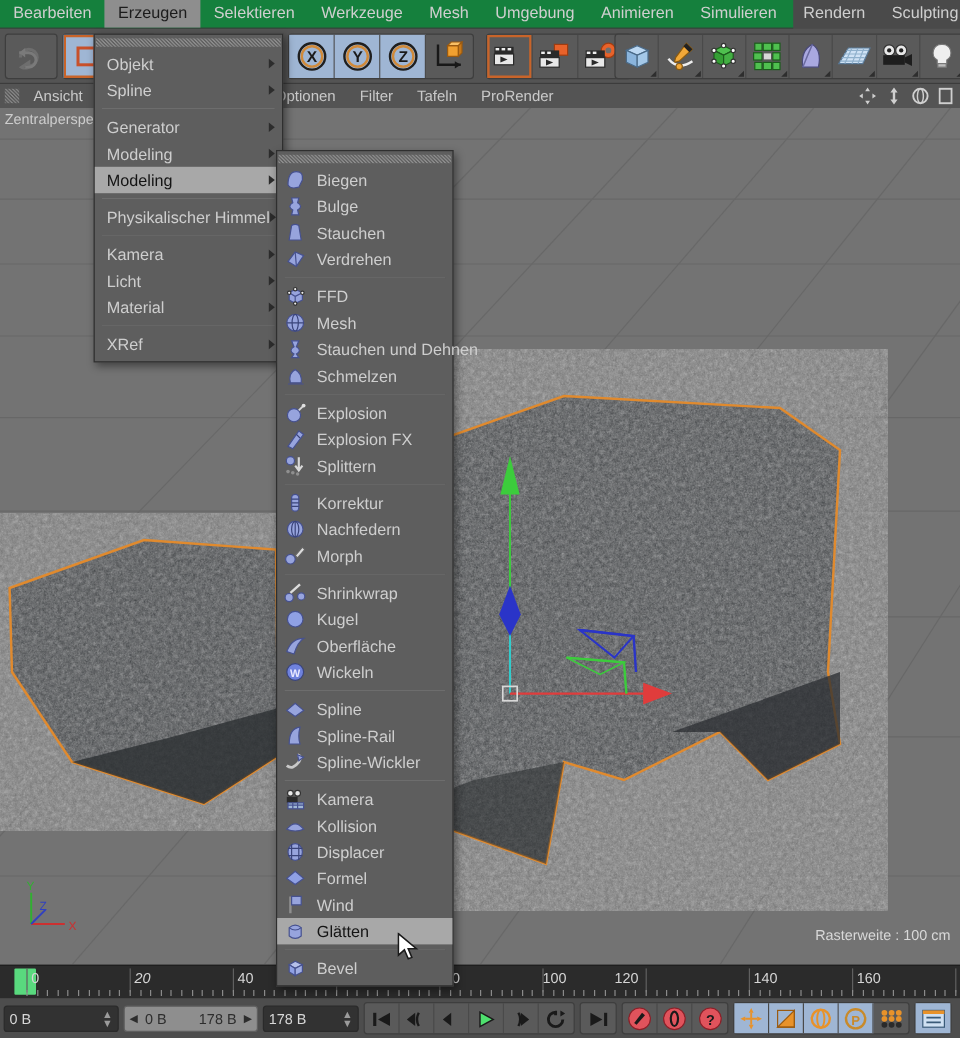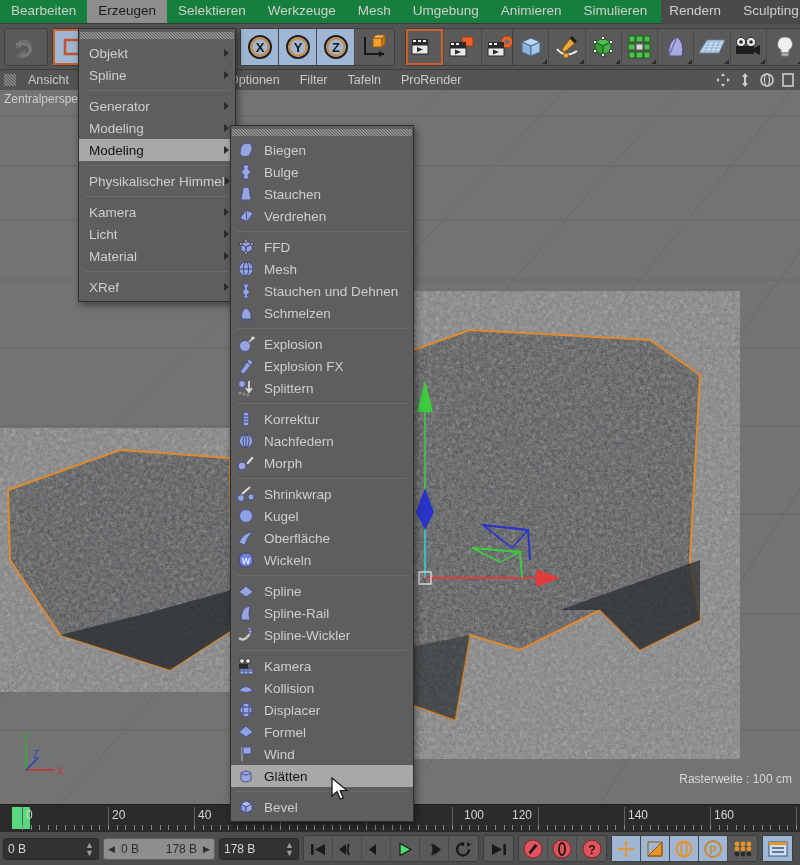--- a/index.html
+++ b/index.html
@@ -135,21 +135,21 @@
     white-space:nowrap; position:relative;
   }
   .dd-item.hl { background:#a8a8a8; color:#141414; }
   .dd-sep { height:1px; background:#4b4b4b; margin:4px 6px; border-bottom:1px solid #6d6d6d; }
   .arrow {
     margin-left:auto; width:0;height:0;
     border-left:5px solid #2c2c2c;
     border-top:4px solid transparent; border-bottom:4px solid transparent;
   }
   
-  #submenu { width:184px; }
+  #submenu { width:148px; }
   #submenu .dd-item { padding-left:4px; }
   .ico {
     width:22px; height:20px; margin-right:7px; flex:none;
     display:flex; align-items:center; justify-content:center;
   }
   #cursor { position:absolute; z-index:99; }
 </style>
 </head>
 <body>
 
@@ -437,25 +437,25 @@
     <text x="8" y="12" font-size="10" fill="#30b030" font-family="Liberation Sans, sans-serif">Y</text>
     <text x="43" y="45" font-size="10" fill="#cc3030" font-family="Liberation Sans, sans-serif">X</text>
     <text x="19" y="28" font-size="10" fill="#3040c0" font-family="Liberation Sans, sans-serif">Z</text>
   </svg>
 </div>
 
 <div id="timeline">
   <div id="playhead"></div>
   <div id="tl-labels">
       <div class="tick-label" style="left: 26px;">0</div>
-      <div class="tick-label" style="left: 112px;">20</div>
+      <div class="tick-label" style="left: 112px; font-style: italic;">20</div>
       <div class="tick-label" style="left: 198px;">40</div>
       <div class="tick-label" style="left: 284px;">60</div>
       <div class="tick-label" style="left: 370px;">80</div>
-      <div class="tick-label" style="left: 464px;">100</div>
+      <div class="tick-label" style="left: 452px;">100</div>
       <div class="tick-label" style="left: 512px;">120</div>
       <div class="tick-label" style="left: 628px;">140</div>
       <div class="tick-label" style="left: 714px;">160</div>
     </div>
   <div id="tl-ticks">
       <div class="tick" style="left: 22px; top: 2px; width: 1px; height: 20px; background: rgb(96, 96, 96);"></div>
       <div class="tick" style="left: 108px; top: 2px; width: 1px; height: 20px; background: rgb(96, 96, 96);"></div>
       <div class="tick" style="left: 194px; top: 2px; width: 1px; height: 20px; background: rgb(96, 96, 96);"></div>
       <div class="tick" style="left: 280px; top: 2px; width: 1px; height: 20px; background: rgb(96, 96, 96);"></div>
       <div class="tick" style="left: 366px; top: 2px; width: 1px; height: 20px; background: rgb(96, 96, 96);"></div>

